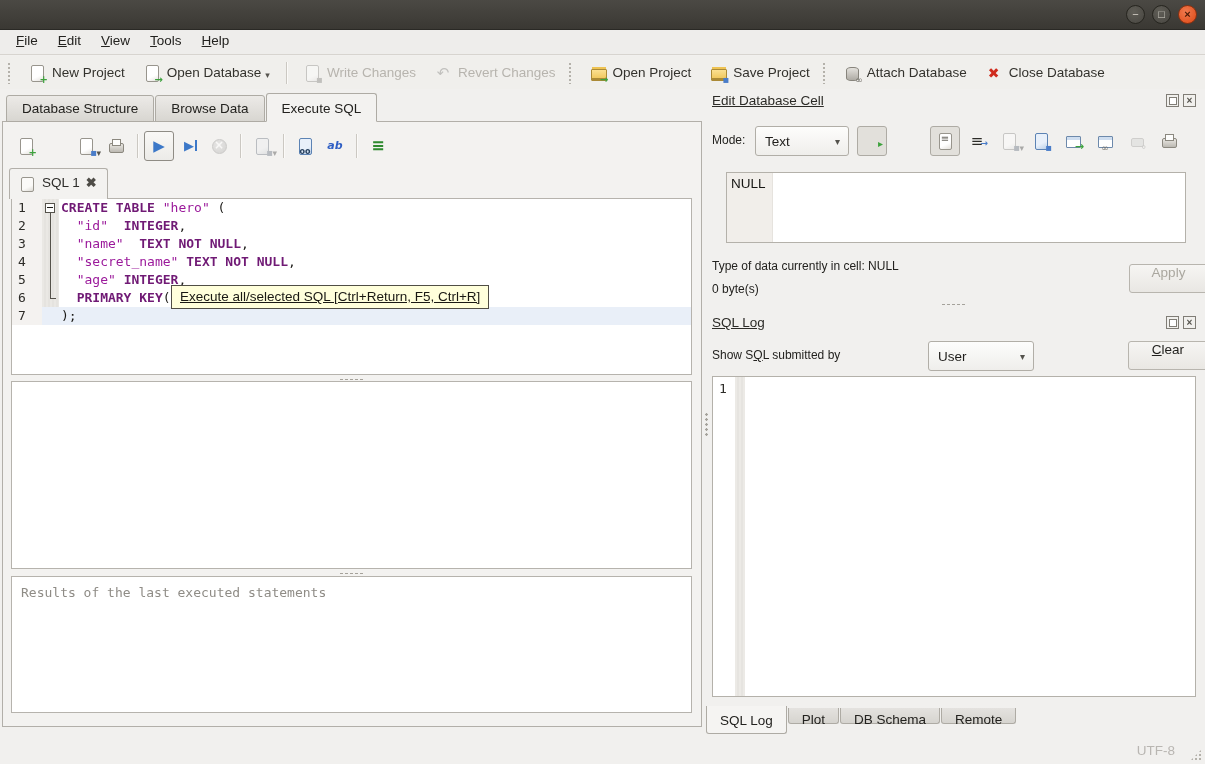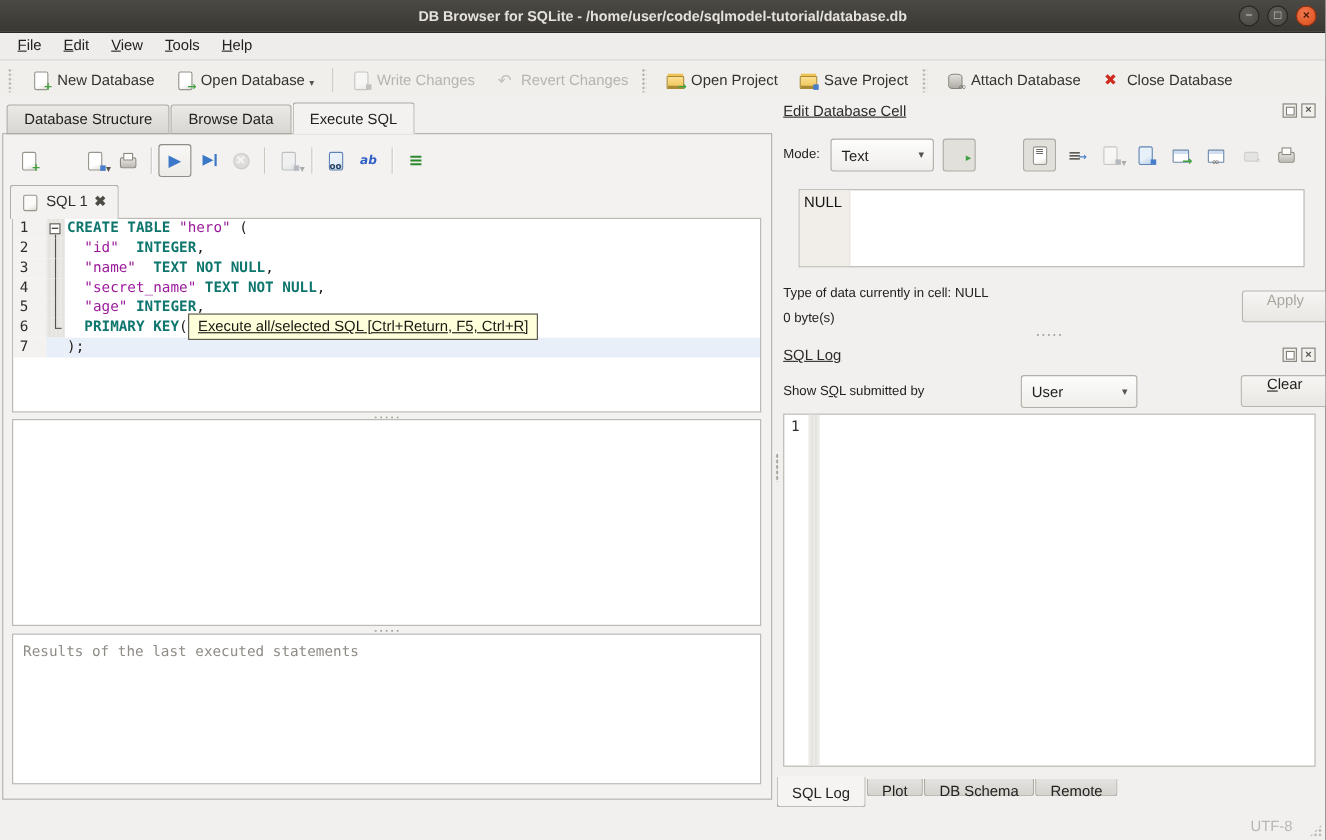--- a/index.html
+++ b/index.html
@@ -127,21 +127,21 @@
           background:repeating-linear-gradient(90deg,#eae8e4 0 2px,#e5e3df 2px 4px); }
   .fold .v { position:absolute; left:8px; top:0; bottom:0; width:1px; background:#55524b; }
   .fold.start .v { top:14px; }
   .fold.end .v { bottom:8px; }
   .fold.end .h { position:absolute; left:8px; bottom:8px; width:6px; height:1px; background:#55524b; }
   .fold .box { position:absolute; left:3px; top:4px; width:10px; height:10px; border:1px solid #55524b; background:#fdfdfc; }
   .fold .box::after { content:""; position:absolute; left:1px; top:3px; width:6px; height:1px; background:#1e1d19; }
   .codespan { white-space:pre; padding-left:2px; flex:1; }
   .cl.current .codespan, .cl.current .fold { background:#e9eff8; }
   .cl.current .fold { background-image:none; }
-  .kw { color:#0f766e; font-weight:bold; } .str { color:#9b1a9b; } .pl { color:#1b1a17; }
+  .kw { color:#701a75; font-weight:bold; } .str { color:#9b1a9b; } .pl { color:#1b1a17; }
   
   .hsplit { position:absolute; left:8px; width:681px; height:6px; display:flex; justify-content:center; align-items:center; }
   .dots-h { width:26px; height:3px; background-image:radial-gradient(#a5a29b 1px, transparent 1.2px); background-size:5px 3px; }
   .pane { position:absolute; left:8px; width:681px; background:#fff; border:1px solid #b6b3ad; }
   .results-text { font-family:"DejaVu Sans Mono", monospace; font-size:13px; color:#8f8c86; padding:8px 9px; }
   .vsplit { position:absolute; left:703px; top:122px; width:6px; height:605px; display:flex; align-items:center; justify-content:center; }
   .dots-v { width:3px; height:26px; background-image:radial-gradient(#a5a29b 1px, transparent 1.2px); background-size:3px 5px; }
   
   .dock-title { position:absolute; font-size:13.5px; color:#2c2b27;text-decoration:underline; }
   .dockbtns { position:absolute; display:flex; gap:4px; }
@@ -180,21 +180,20 @@
   .grip { position:absolute; right:3px; bottom:3px; width:12px; height:12px;
           background-image:radial-gradient(#b4b1aa 1px, transparent 1.2px); background-size:4px 4px;
           clip-path:polygon(100% 0, 100% 100%, 0 100%); }
 </style>
 </head>
 <body>
 
 <div class="app">
 
   <div class="titlebar">
-    <span class="title">DB Browser for SQLite - /home/user/code/sqlmodel-tutorial/database.db</span>
     <span class="winbtns" id="winbtns">
         <div class="winbtn">−</div>
         <div class="winbtn">□</div>
         <div class="winbtn close">×</div>
       </span>
   </div>
 
   <div class="menubar" id="menubar">
       <div class="menu-item"><u>F</u><span>ile</span></div>
       <div class="menu-item"><u>E</u><span>dit</span></div>
@@ -202,21 +201,21 @@
       <div class="menu-item"><u>T</u><span>ools</span></div>
       <div class="menu-item"><u>H</u><span>elp</span></div>
     </div>
 
   <div class="toolbar" id="toolbar">
       <div class="tb-handle"></div>
       <div class="tbtn">
         <span class="ic new-database-icon pagebase">
           <span class="badge g">+</span>
         </span>
-        <span>New Database</span>
+        <span>New Project</span>
       </div>
       <div class="tbtn">
         <span class="ic open-database-icon pagebase">
           <span class="badge g">→</span>
         </span>
         <span>Open Database</span>
         <span class="dd-arrow">▾</span>
       </div>
       <div class="tb-sep"></div>
       <div class="tbtn disabled">

